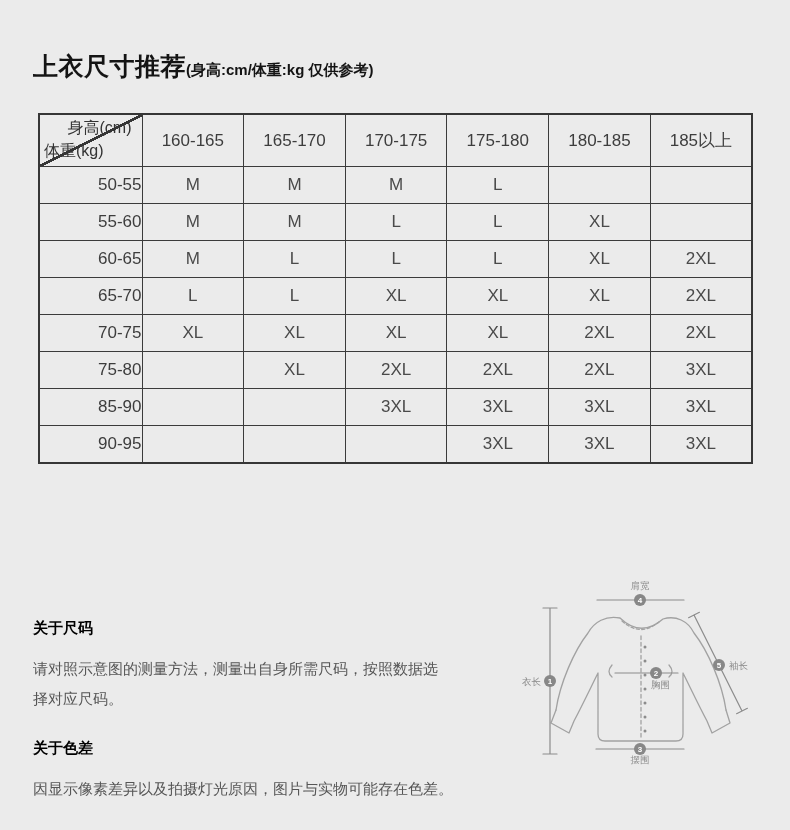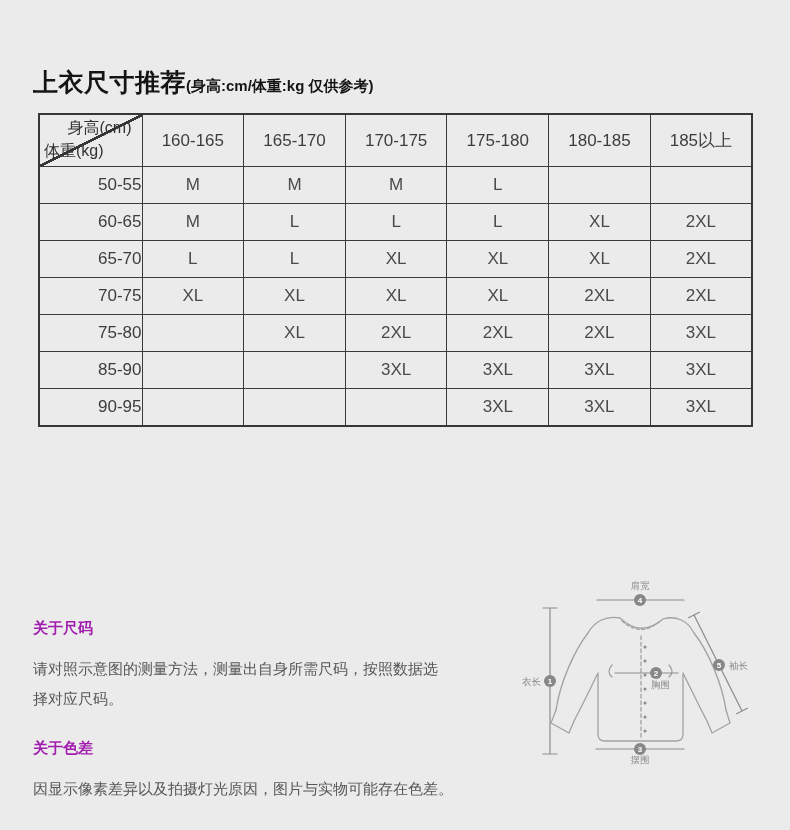--- a/index.html
+++ b/index.html
@@ -4,21 +4,21 @@
 <style>
   html, body { margin: 0; padding: 0; }
   body {
     width: 790px; height: 830px;
     background: #ebebeb;
     font-family: "Liberation Sans", sans-serif;
   }
   .page { position: relative; width: 790px; height: 830px; overflow: hidden; background: #ebebeb; }
 
   
-  .title-row { position: absolute; left: 33px; top: 66px; white-space: nowrap; }
+  .title-row { position: absolute; left: 33px; top: 50px; white-space: nowrap; }
   .title-main { font-size: 25px; font-weight: 800; color: #141414; letter-spacing: 0.5px; }
   .title-sub  { font-size: 15px; font-weight: 700; color: #141414; }
 
   
   .size-table {
     position: absolute; left: 38px; top: 113px; width: 715px;
     border-collapse: collapse; table-layout: fixed;
     border: 2px solid #363636;
   }
   .size-table th, .size-table td {
@@ -32,21 +32,21 @@
   .corner { position: relative;
     background-image: linear-gradient(to bottom right,
       transparent calc(50% - 1.3px), #363636 calc(50% - 1.3px),
       #363636 calc(50% + 1.3px), transparent calc(50% + 1.3px));
   }
   .corner .corner-tr { position: absolute; top: 3px; right: 10px; font-size: 16px; color: #333; }
   .corner .corner-bl { position: absolute; bottom: 4px; left: 4px; font-size: 16px; color: #333; }
 
   
   .notes { position: absolute; left: 33px; top: 619px; width: 478px; }
-  .note-heading { margin: 0 0 11px 0; font-size: 15px; font-weight: 700; color: #a21caf; }
+  .note-heading { margin: 0 0 11px 0; font-size: 15px; font-weight: 700; color: #000000; }
   .note-body { margin: 16px 0 25px 0; font-size: 15px; line-height: 30px; color: #555; white-space: pre-line; }
 
   
   .diagram { position: absolute; left: 518px; top: 575px; width: 272px; height: 220px; }
   .diagram svg { display: block; }
   .m-label { font-size: 9.5px; fill: #8c8c8c; }
   .m-num { font-size: 8px; font-weight: 700; fill: #ffffff; }
 </style>
 </head>
 <body>
@@ -85,20 +85,29 @@
         <tr>
           <td class="wcol">50-55</td>
           <td>M</td>
           <td>M</td>
           <td>M</td>
           <td>L</td>
           <td></td>
           <td></td>
         </tr>
         <tr>
+          <td class="wcol">55-60</td>
+          <td>M</td>
+          <td>M</td>
+          <td>L</td>
+          <td>L</td>
+          <td>XL</td>
+          <td></td>
+        </tr>
+        <tr>
           <td class="wcol">60-65</td>
           <td>M</td>
           <td>L</td>
           <td>L</td>
           <td>L</td>
           <td>XL</td>
           <td>2XL</td>
         </tr>
         <tr>
           <td class="wcol">65-70</td>

